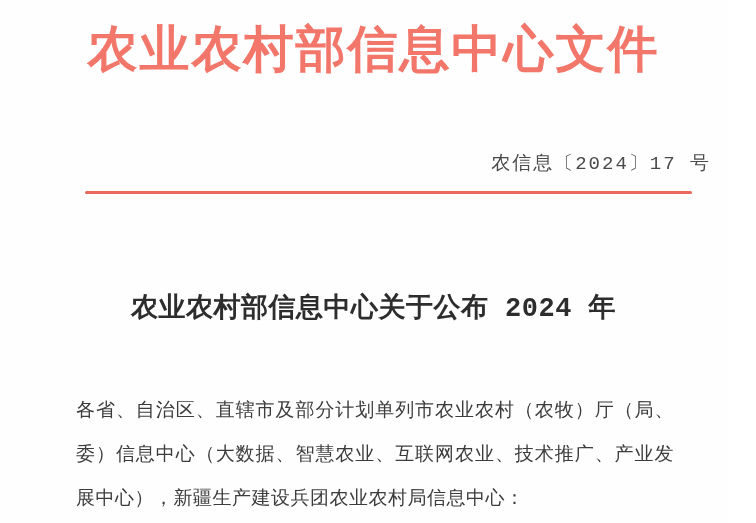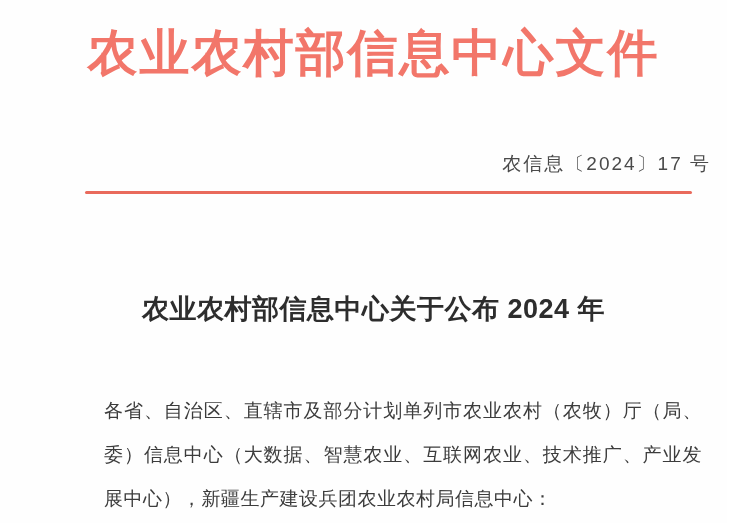--- a/index.html
+++ b/index.html
@@ -10,21 +10,21 @@
     --paper: #fefefe;
   }
   * { margin: 0; padding: 0; box-sizing: border-box; }
   html, body { background: #ffffff; }
   .page {
     position: relative;
     width: 727px;
     height: 523px;
     background: var(--paper);
     overflow: hidden;
-    font-family: Liberation Sans, sans-serif;
+    font-family: Liberation Mono, monospace;
   }
   .org-title {
     position: absolute;
     top: 22px;
     left: 20px;
     right: 0;
     text-align: center;
     font-size: 50px;
     font-weight: 700;
     letter-spacing: 2px;
@@ -62,21 +62,21 @@
     font-size: 27px;
     font-weight: 700;
     letter-spacing: 0.5px;
     line-height: 41px;
     color: var(--title-ink);
     margin-top: 17px;
   }
   .salutation {
     position: absolute;
     top: 389px;
-    left: 104px;
+    left: 76px;
     width: 598px;
     font-size: 19px;
     letter-spacing: 0.5px;
     line-height: 44px;
     color: var(--body-ink);
   }
   .salutation .line { white-space: nowrap; }
   .salutation .line-justify {
     white-space: normal;
     text-align: justify;

